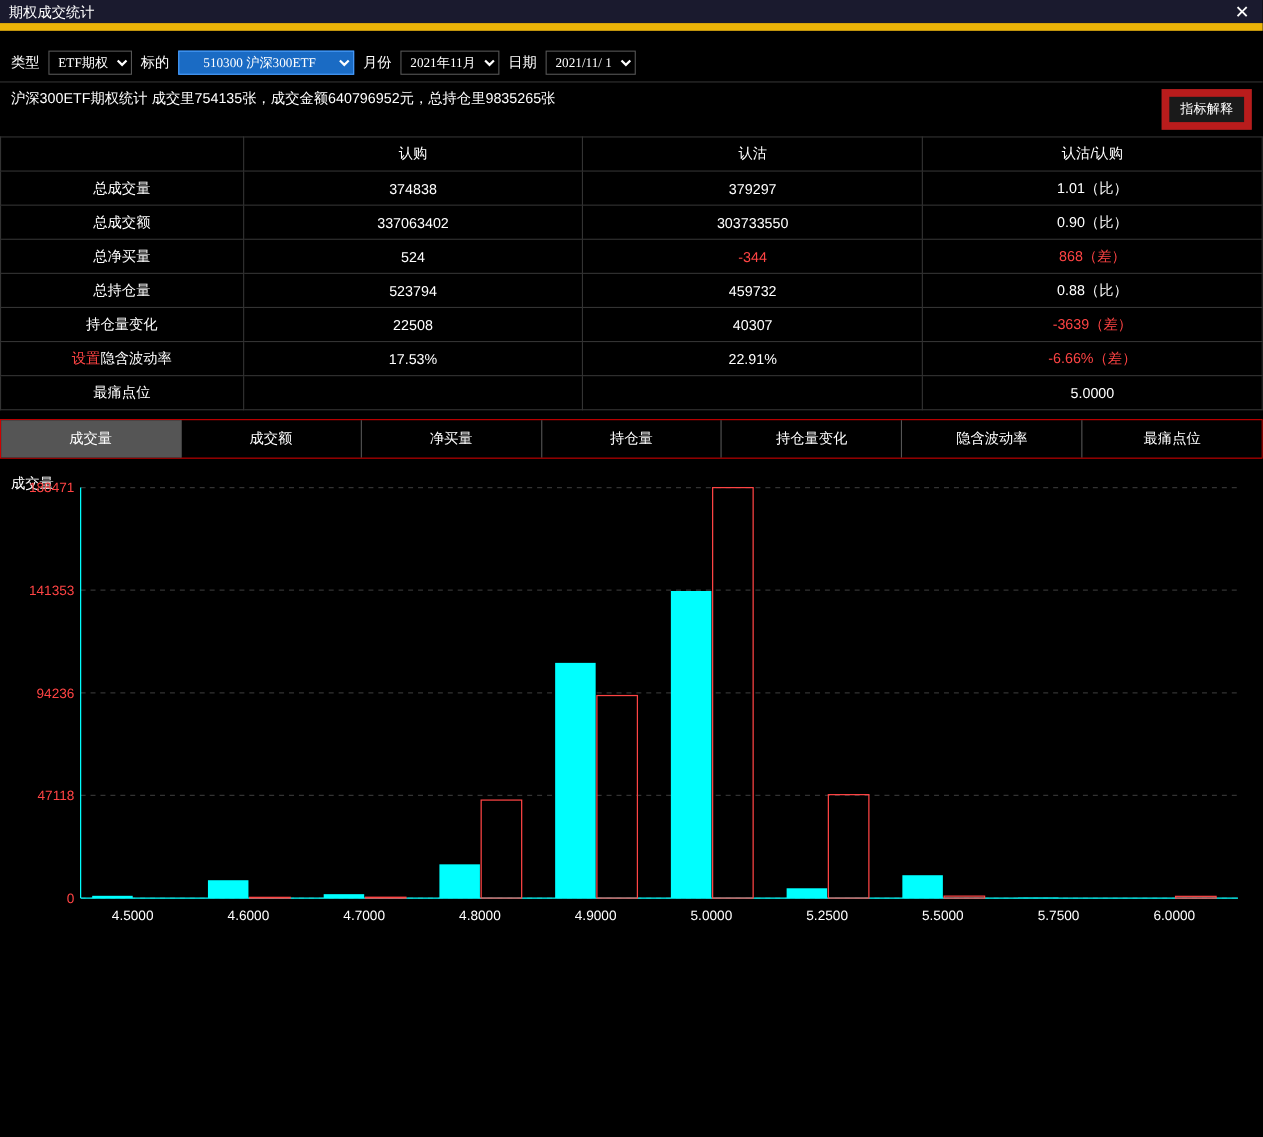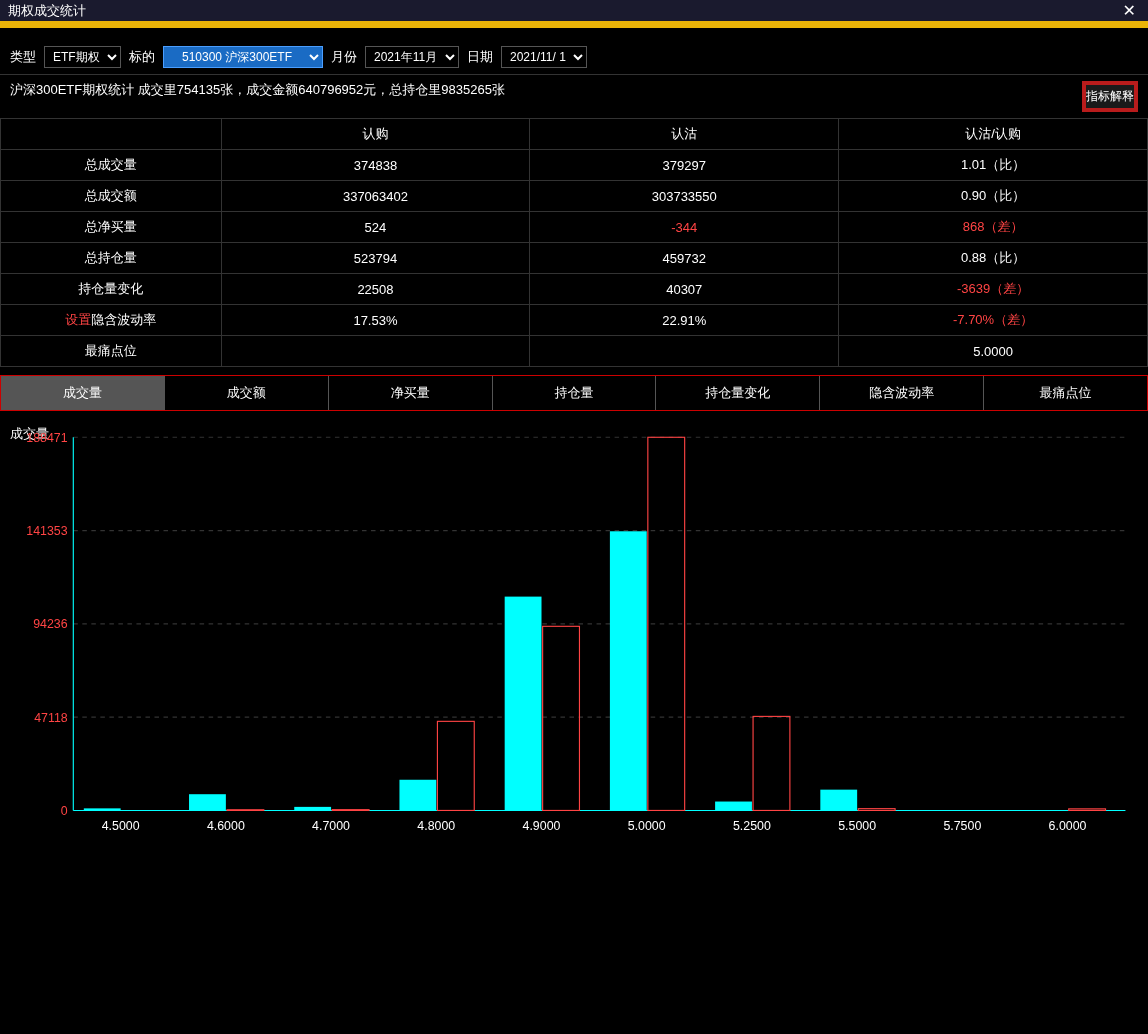--- a/index.html
+++ b/index.html
@@ -45,43 +45,43 @@
     .toolbar-label {
       color: #fff;
       font-size: 13px;
     }
     select {
       background: #000;
       color: #fff;
       border: 1px solid #555;
       padding: 2px 4px;
       font-size: 12px;
-      font-family: Liberation Sans, sans-serif;
+      font-family: Liberation Serif, serif;
     }
     .stock-select {
       background: #1a6bc4;
       color: #fff;
       border: 1px solid #4a9eff;
       padding: 2px 4px;
       font-size: 12px;
       min-width: 160px;
       text-align: center;
     }
     .info-bar {
       padding: 6px 10px;
       color: #fff;
       font-size: 13px;
       display: flex;
       justify-content: space-between;
     }
     .explain-btn {
       background: #1a1a1a;
       color: #fff;
-      border: 4px solid #b91c1c;
-      padding: 3px 0;
+      border: 7px solid #b91c1c;
+      padding: 3px 10px;
       cursor: pointer;
       font-size: 12px;
       font-family: inherit;
     }
     .main-table {
       width: 100%;
       border-collapse: collapse;
       border: 1px solid #333;
     }
     .main-table th, .main-table td {
@@ -212,21 +212,21 @@
       <tr>
         <td class="row-label">持仓量变化</td>
         <td>22508</td>
         <td>40307</td>
         <td style="color: rgb(255, 68, 68);">-3639（差）</td>
       </tr>
       <tr>
         <td class="row-label"><span class="red-label">设置</span><span>隐含波动率</span></td>
         <td>17.53%</td>
         <td>22.91%</td>
-        <td style="color: rgb(255, 68, 68);">-7.70%（差）</td>
+        <td style="color: rgb(255, 68, 68);">-6.66%（差）</td>
       </tr>
       <tr>
         <td class="row-label">最痛点位</td>
         <td></td>
         <td></td>
         <td>5.0000</td>
       </tr>
     </tbody>
 </table>
 

